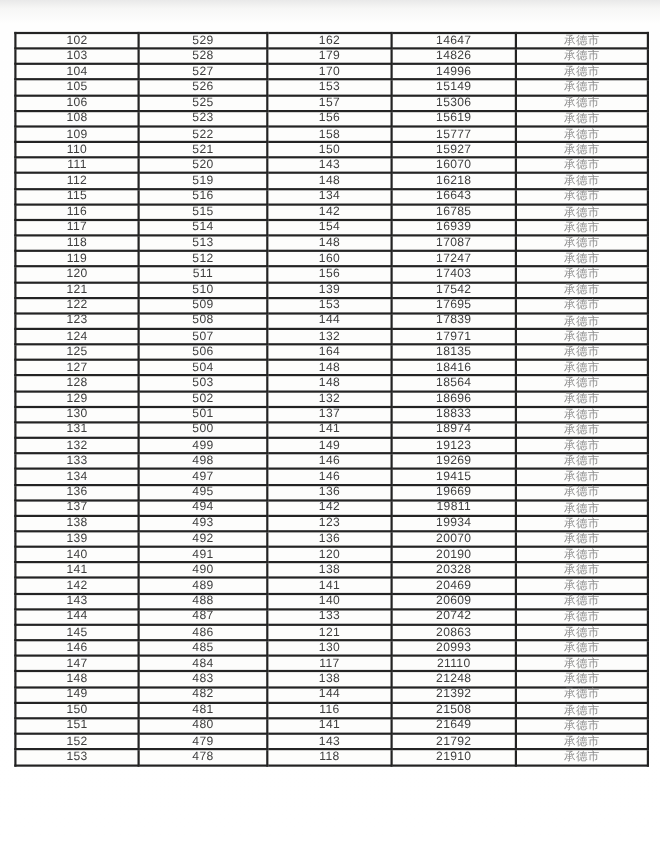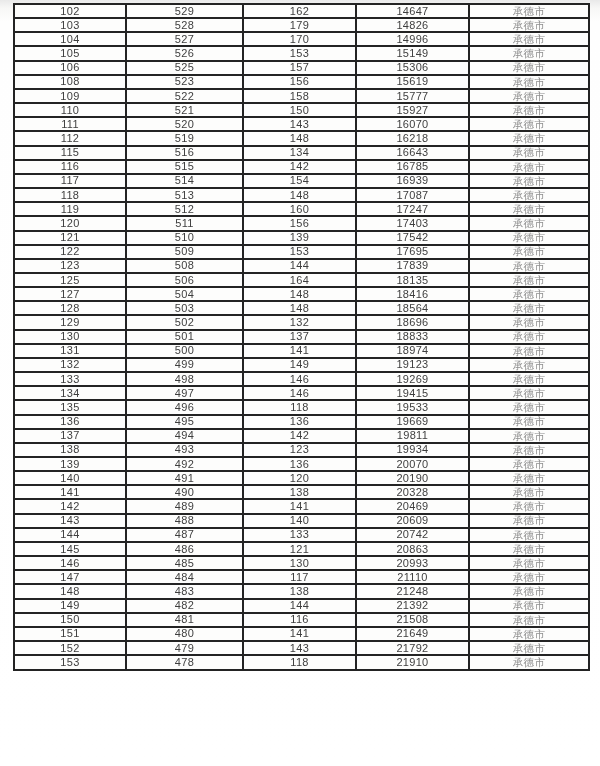--- a/index.html
+++ b/index.html
@@ -9,21 +9,21 @@
     overflow: hidden;
     font-family: "Liberation Sans", "DejaVu Sans", sans-serif;
   }
   body {
     background: linear-gradient(#e9e9e9 0px, #f7f7f6 8px, #fefefe 22px, #ffffff 100%);
     position: relative;
   }
   .score-table {
     position: absolute;
     left: 13px;
-    top: 3px;
+    top: 29px;
     width: 575px;
     height: 668px;
     border-collapse: collapse;
     table-layout: fixed;
   }
   .score-table td {
     border: 2px solid #232323;
     text-align: center;
     vertical-align: middle;
     font-size: 11px;
@@ -179,20 +179,27 @@
         <td class="city">承德市</td>
       </tr>
       <tr>
         <td>123</td>
         <td>508</td>
         <td>144</td>
         <td>17839</td>
         <td class="city">承德市</td>
       </tr>
       <tr>
+        <td>124</td>
+        <td>507</td>
+        <td>132</td>
+        <td>17971</td>
+        <td class="city">承德市</td>
+      </tr>
+      <tr>
         <td>125</td>
         <td>506</td>
         <td>164</td>
         <td>18135</td>
         <td class="city">承德市</td>
       </tr>
       <tr>
         <td>127</td>
         <td>504</td>
         <td>148</td>
@@ -242,27 +249,20 @@
         <td class="city">承德市</td>
       </tr>
       <tr>
         <td>134</td>
         <td>497</td>
         <td>146</td>
         <td>19415</td>
         <td class="city">承德市</td>
       </tr>
       <tr>
-        <td>135</td>
-        <td>496</td>
-        <td>118</td>
-        <td>19533</td>
-        <td class="city">承德市</td>
-      </tr>
-      <tr>
         <td>136</td>
         <td>495</td>
         <td>136</td>
         <td>19669</td>
         <td class="city">承德市</td>
       </tr>
       <tr>
         <td>137</td>
         <td>494</td>
         <td>142</td>

